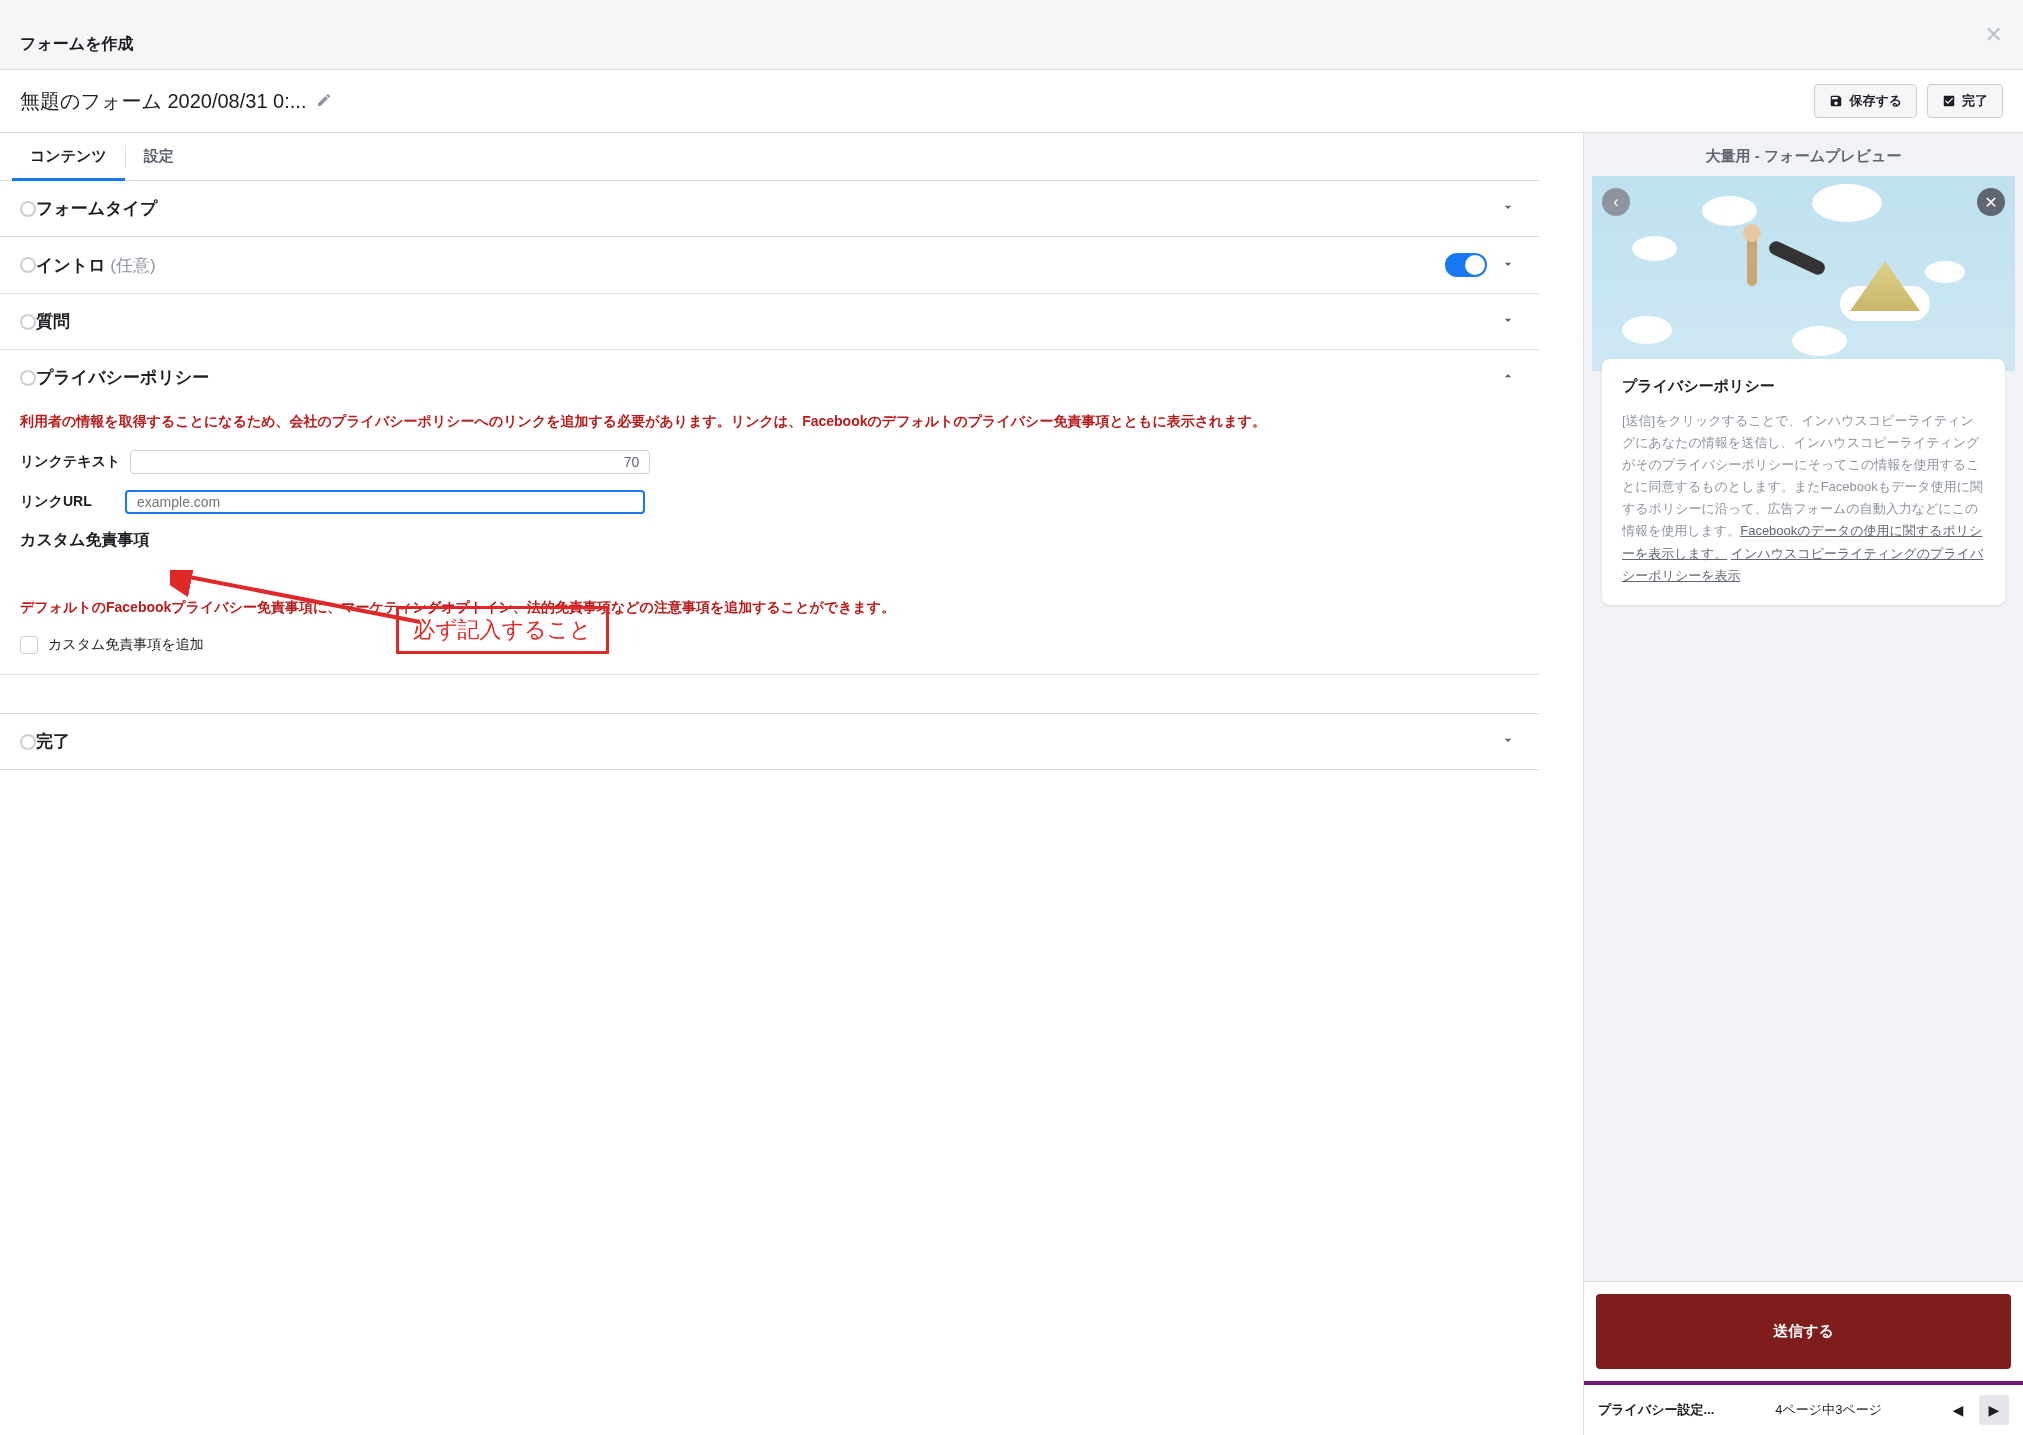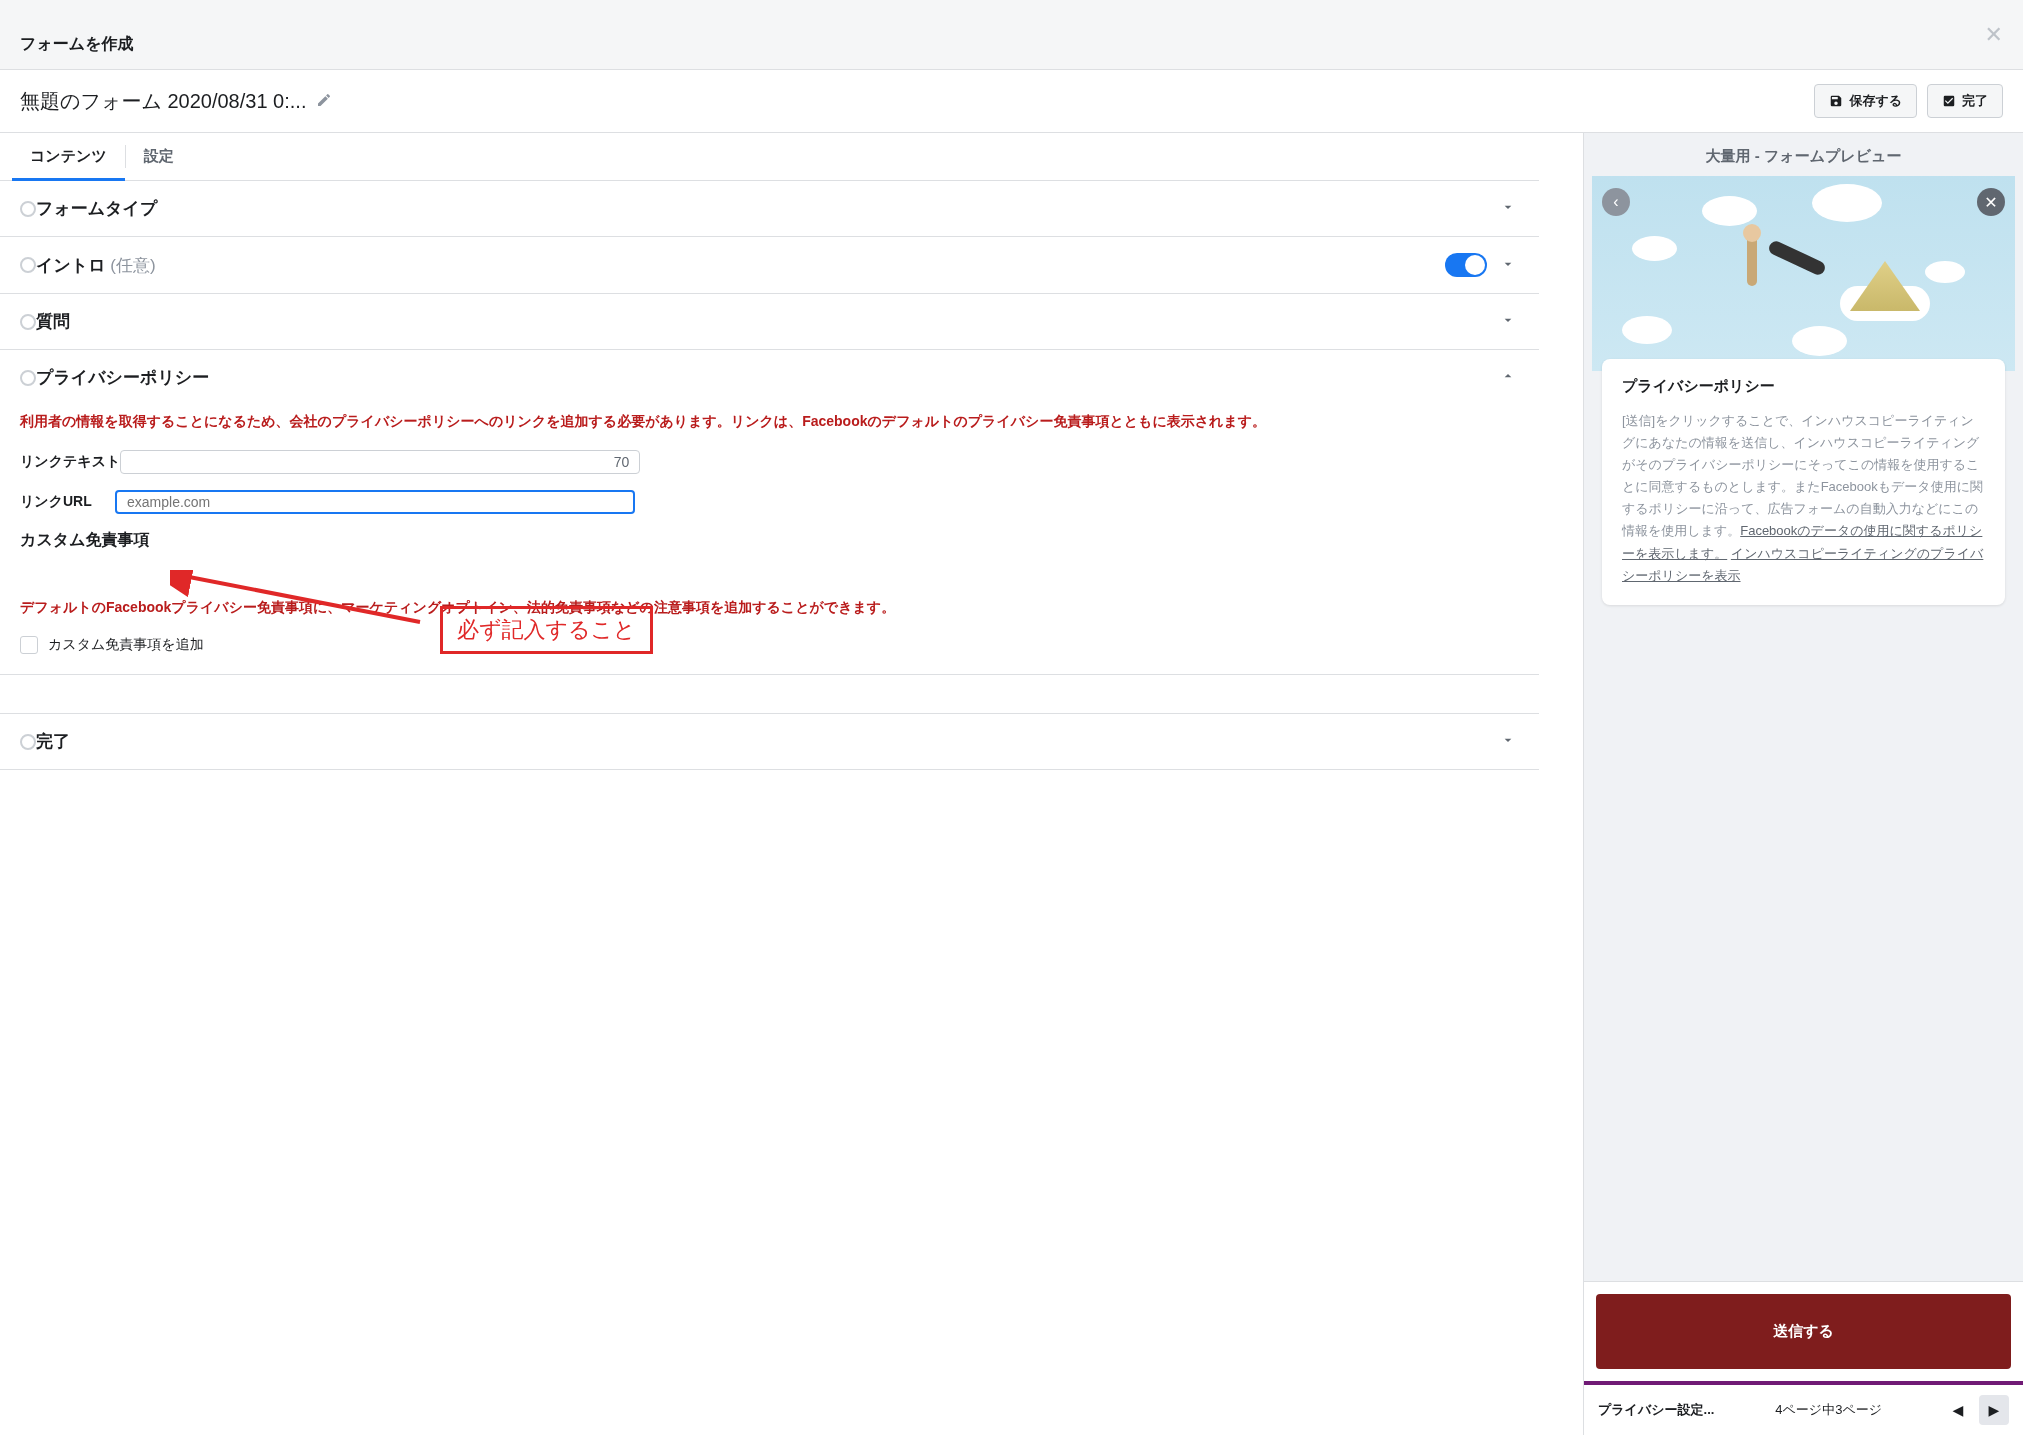--- a/index.html
+++ b/index.html
@@ -25,21 +25,21 @@
 .acc-item { border-bottom: 1px solid #dddfe2; }
 .acc-head { display: flex; align-items: center; padding: 16px 20px; cursor: pointer; }
 .radio { width: 16px; height: 16px; border: 2px solid #ccd0d5; border-radius: 50%; flex-shrink: 0; }
 .acc-title { font-size: 17px; font-weight: 700; color: #1c1e21; flex: 1; }
 .acc-title .opt { font-weight: 400; color: #8d949e; }
 .chev { color: #606770; width:22px; text-align:center; }
 .toggle { width: 42px; height: 24px; background: #1877f2; border-radius: 12px; position: relative; margin-right: 10px; }
 .toggle::after { content:''; position:absolute; width:20px; height:20px; background:#fff; border-radius:50%; top:2px; right:2px; }
 .acc-body { padding: 6px 20px 20px 20px; }
 .desc { color: #b91c1c; font-size: 14px; line-height: 1.5; margin-bottom: 18px; font-weight: bold; }
-.field-row { display: flex; align-items: center; margin-bottom: 16px; }
+.field-row { display: flex; align-items: center; gap: 10px; margin-bottom: 16px; }
 .field-label { font-size: 14px; color: #1c1e21; font-weight: 600; min-width: 95px; }
 .field-input { flex: 1; max-width: 520px; height: 24px; border: 1px solid #ccd0d5; border-radius: 4px; padding: 0 10px; font-size: 14px; display:flex; align-items:center; justify-content:flex-end; color:#606770; }
 .field-input.typed { border: 2px solid #1877f2; justify-content:flex-start; color:#1c1e21; }
 .sub-head { font-size: 16px; font-weight: 700; margin: 10px 0 8px 0; }
 .chk-row { display:flex; align-items:center; gap:10px; margin-top:14px; }
 .chk { width:18px; height:18px; border:1px solid #ccd0d5; border-radius:3px; }
 .annot-box { position:absolute; border:3px solid #e02828; color:#e02828; font-size:22px; font-weight:500; padding:6px 14px; background:rgba(255,255,255,0); }
 .annot-arrow { position:absolute; }
 .right-col { width: 440px; border-left: 1px solid #dddfe2; background:#f0f2f5; display:flex; flex-direction:column;margin-left:44px; }
 .preview-title { text-align:center; padding: 14px 10px 10px; font-size: 15px; font-weight: 600; color:#606770; }
@@ -166,21 +166,21 @@
         </div>
 
         <svg class="annot-arrow" style="left:170px; top:220px;" width="260" height="60">
           <defs>
               <marker id="ah" markerWidth="12" markerHeight="12" refX="2" refY="5" orient="auto">
                 <path d="M0,0 L0,10 L12,5 z" fill="#e02828"></path>
               </marker>
             </defs>
           <line x1="250" y1="52" x2="14" y2="6" stroke="#e02828" stroke-width="4" marker-end="url(#ah)"></line>
         </svg>
-        <div class="annot-box" style="left:440px; top:256px;">必ず記入すること</div>
+        <div class="annot-box" style="left:396px; top:256px;">必ず記入すること</div>
       </div>
 
       <div style="height:38px"></div>
 
       <div class="acc-item" style="border-top:1px solid #dddfe2;">
         <div class="acc-head">
           <span class="radio"></span>
           <span class="acc-title">完了</span>
           <span class="chev"><svg width="16" height="16" viewBox="0 0 24 24" fill="#606770">
                 <path d="M7 10l5 5 5-5z"></path>

